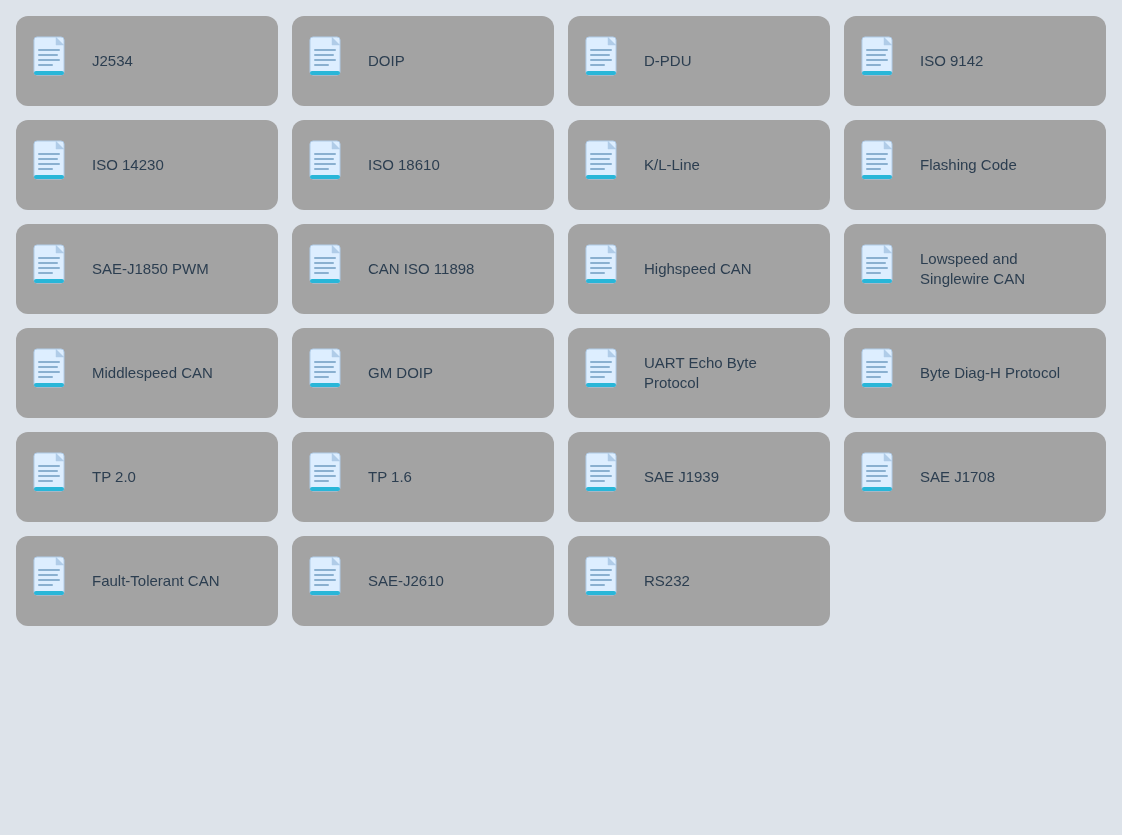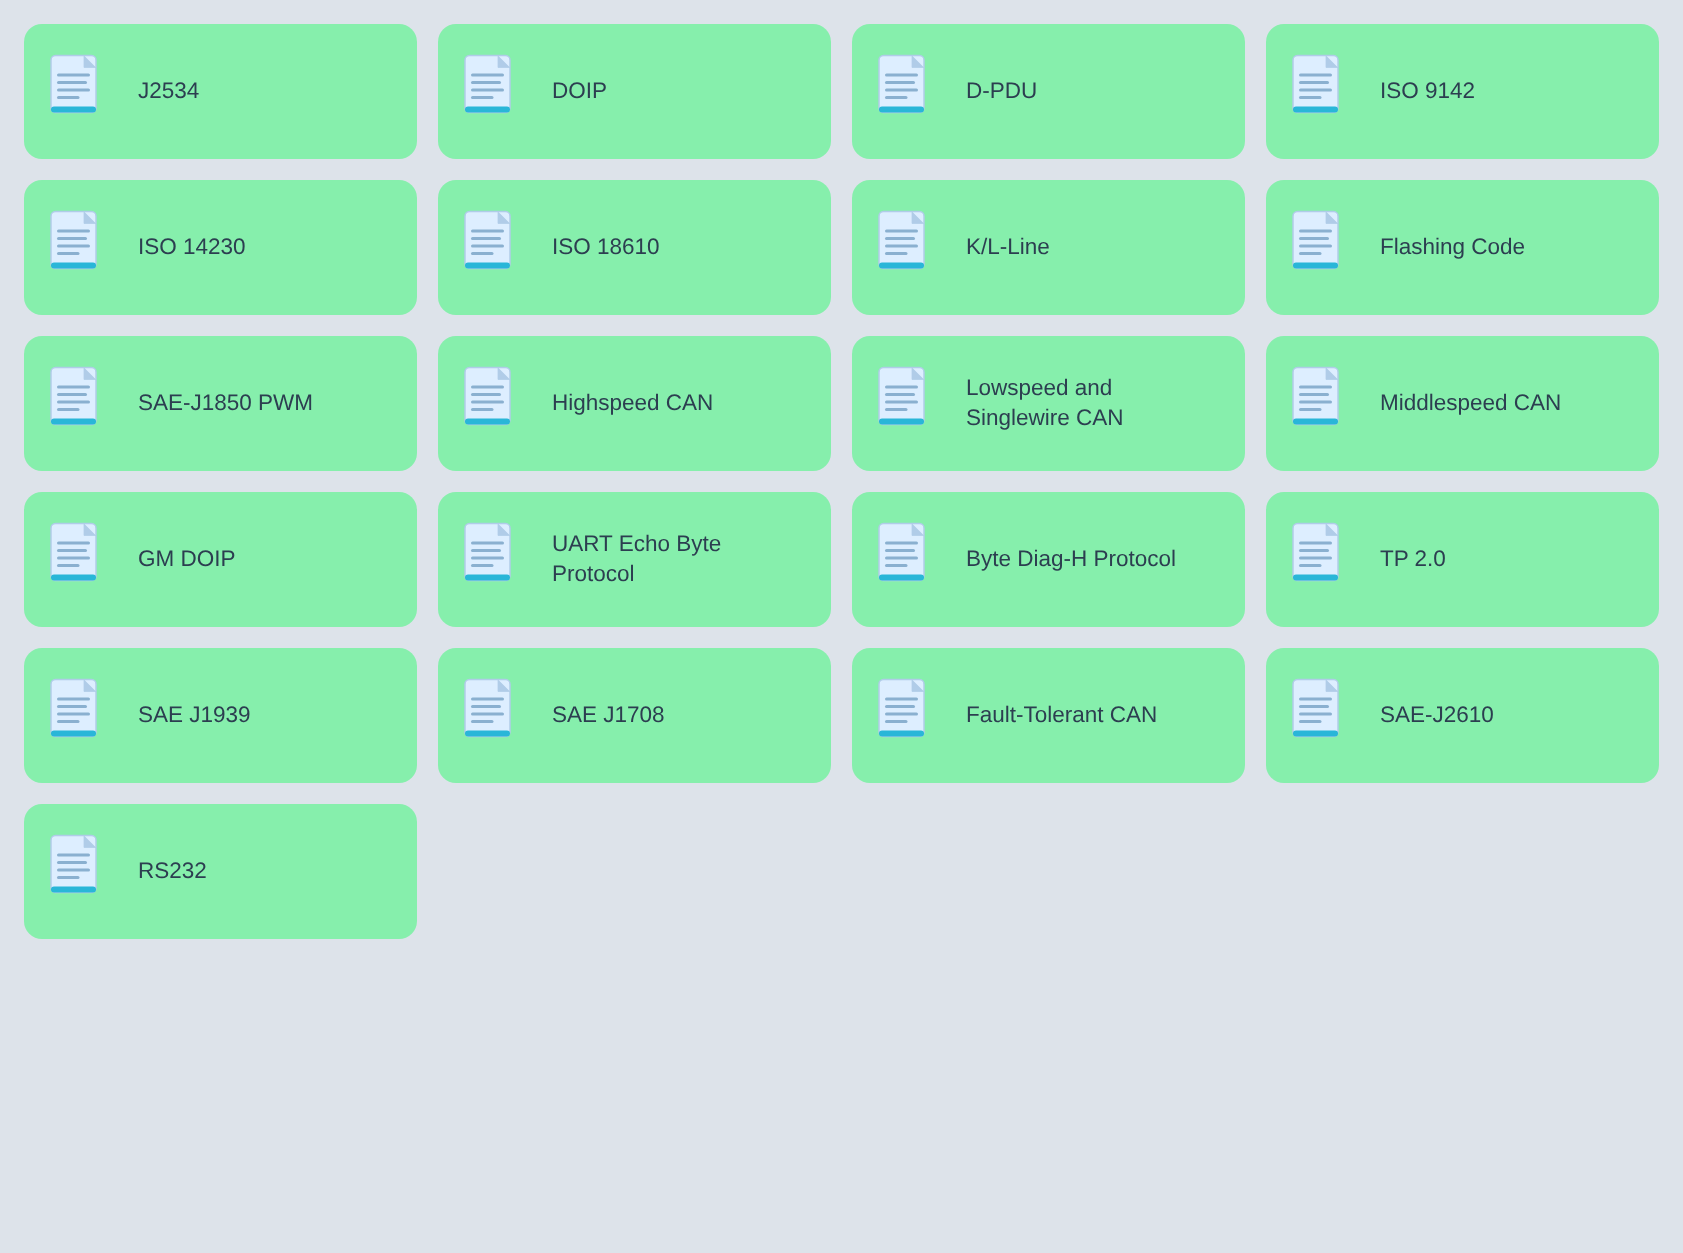--- a/index.html
+++ b/index.html
@@ -11,21 +11,21 @@
       min-height: 835px;
     }
 
     .grid {
       display: grid;
       grid-template-columns: repeat(4, 1fr);
       gap: 14px;
     }
 
     .card {
-      background: #86efac;
+      background: #a3a3a3;
       border-radius: 12px;
       padding: 18px 16px;
       display: flex;
       align-items: center;
       gap: 14px;
       cursor: pointer;
       transition: box-shadow 0.15s;
       min-height: 90px;
     }
 
@@ -213,20 +213,37 @@
       <path d="M24 2 L32 10 L24 10 Z" fill="#b0cce8"></path>
       <path d="M24 2 L24 10 L32 10" fill="none" stroke="#b0cce8" stroke-width="0.5"></path>
 
       <line x1="7" y1="15" x2="27" y2="15" stroke="#8ab0d0" stroke-width="2" stroke-linecap="round"></line>
       <line x1="7" y1="20" x2="25" y2="20" stroke="#8ab0d0" stroke-width="2" stroke-linecap="round"></line>
       <line x1="7" y1="25" x2="27" y2="25" stroke="#8ab0d0" stroke-width="2" stroke-linecap="round"></line>
       <line x1="7" y1="30" x2="20" y2="30" stroke="#8ab0d0" stroke-width="2" stroke-linecap="round"></line>
 
       <rect x="2" y="36" width="30" height="4" rx="2" fill="#29b6d8"></rect>
     </svg></div>
+      <span class="card-label">CAN ISO 11898</span>
+    </div>
+    <div class="card">
+      <div class="card-icon"><svg class="doc-icon" viewBox="0 0 40 48" fill="none" xmlns="http://www.w3.org/2000/svg">
+
+      <rect x="2" y="2" width="30" height="38" rx="3" ry="3" fill="#ddeeff" stroke="#b0cce8" stroke-width="1"></rect>
+
+      <path d="M24 2 L32 10 L24 10 Z" fill="#b0cce8"></path>
+      <path d="M24 2 L24 10 L32 10" fill="none" stroke="#b0cce8" stroke-width="0.5"></path>
+
+      <line x1="7" y1="15" x2="27" y2="15" stroke="#8ab0d0" stroke-width="2" stroke-linecap="round"></line>
+      <line x1="7" y1="20" x2="25" y2="20" stroke="#8ab0d0" stroke-width="2" stroke-linecap="round"></line>
+      <line x1="7" y1="25" x2="27" y2="25" stroke="#8ab0d0" stroke-width="2" stroke-linecap="round"></line>
+      <line x1="7" y1="30" x2="20" y2="30" stroke="#8ab0d0" stroke-width="2" stroke-linecap="round"></line>
+
+      <rect x="2" y="36" width="30" height="4" rx="2" fill="#29b6d8"></rect>
+    </svg></div>
       <span class="card-label">Highspeed CAN</span>
     </div>
     <div class="card">
       <div class="card-icon"><svg class="doc-icon" viewBox="0 0 40 48" fill="none" xmlns="http://www.w3.org/2000/svg">
 
       <rect x="2" y="2" width="30" height="38" rx="3" ry="3" fill="#ddeeff" stroke="#b0cce8" stroke-width="1"></rect>
 
       <path d="M24 2 L32 10 L24 10 Z" fill="#b0cce8"></path>
       <path d="M24 2 L24 10 L32 10" fill="none" stroke="#b0cce8" stroke-width="0.5"></path>
 
@@ -332,20 +349,37 @@
       <path d="M24 2 L32 10 L24 10 Z" fill="#b0cce8"></path>
       <path d="M24 2 L24 10 L32 10" fill="none" stroke="#b0cce8" stroke-width="0.5"></path>
 
       <line x1="7" y1="15" x2="27" y2="15" stroke="#8ab0d0" stroke-width="2" stroke-linecap="round"></line>
       <line x1="7" y1="20" x2="25" y2="20" stroke="#8ab0d0" stroke-width="2" stroke-linecap="round"></line>
       <line x1="7" y1="25" x2="27" y2="25" stroke="#8ab0d0" stroke-width="2" stroke-linecap="round"></line>
       <line x1="7" y1="30" x2="20" y2="30" stroke="#8ab0d0" stroke-width="2" stroke-linecap="round"></line>
 
       <rect x="2" y="36" width="30" height="4" rx="2" fill="#29b6d8"></rect>
     </svg></div>
+      <span class="card-label">TP 1.6</span>
+    </div>
+    <div class="card">
+      <div class="card-icon"><svg class="doc-icon" viewBox="0 0 40 48" fill="none" xmlns="http://www.w3.org/2000/svg">
+
+      <rect x="2" y="2" width="30" height="38" rx="3" ry="3" fill="#ddeeff" stroke="#b0cce8" stroke-width="1"></rect>
+
+      <path d="M24 2 L32 10 L24 10 Z" fill="#b0cce8"></path>
+      <path d="M24 2 L24 10 L32 10" fill="none" stroke="#b0cce8" stroke-width="0.5"></path>
+
+      <line x1="7" y1="15" x2="27" y2="15" stroke="#8ab0d0" stroke-width="2" stroke-linecap="round"></line>
+      <line x1="7" y1="20" x2="25" y2="20" stroke="#8ab0d0" stroke-width="2" stroke-linecap="round"></line>
+      <line x1="7" y1="25" x2="27" y2="25" stroke="#8ab0d0" stroke-width="2" stroke-linecap="round"></line>
+      <line x1="7" y1="30" x2="20" y2="30" stroke="#8ab0d0" stroke-width="2" stroke-linecap="round"></line>
+
+      <rect x="2" y="36" width="30" height="4" rx="2" fill="#29b6d8"></rect>
+    </svg></div>
       <span class="card-label">SAE J1939</span>
     </div>
     <div class="card">
       <div class="card-icon"><svg class="doc-icon" viewBox="0 0 40 48" fill="none" xmlns="http://www.w3.org/2000/svg">
 
       <rect x="2" y="2" width="30" height="38" rx="3" ry="3" fill="#ddeeff" stroke="#b0cce8" stroke-width="1"></rect>
 
       <path d="M24 2 L32 10 L24 10 Z" fill="#b0cce8"></path>
       <path d="M24 2 L24 10 L32 10" fill="none" stroke="#b0cce8" stroke-width="0.5"></path>
 

